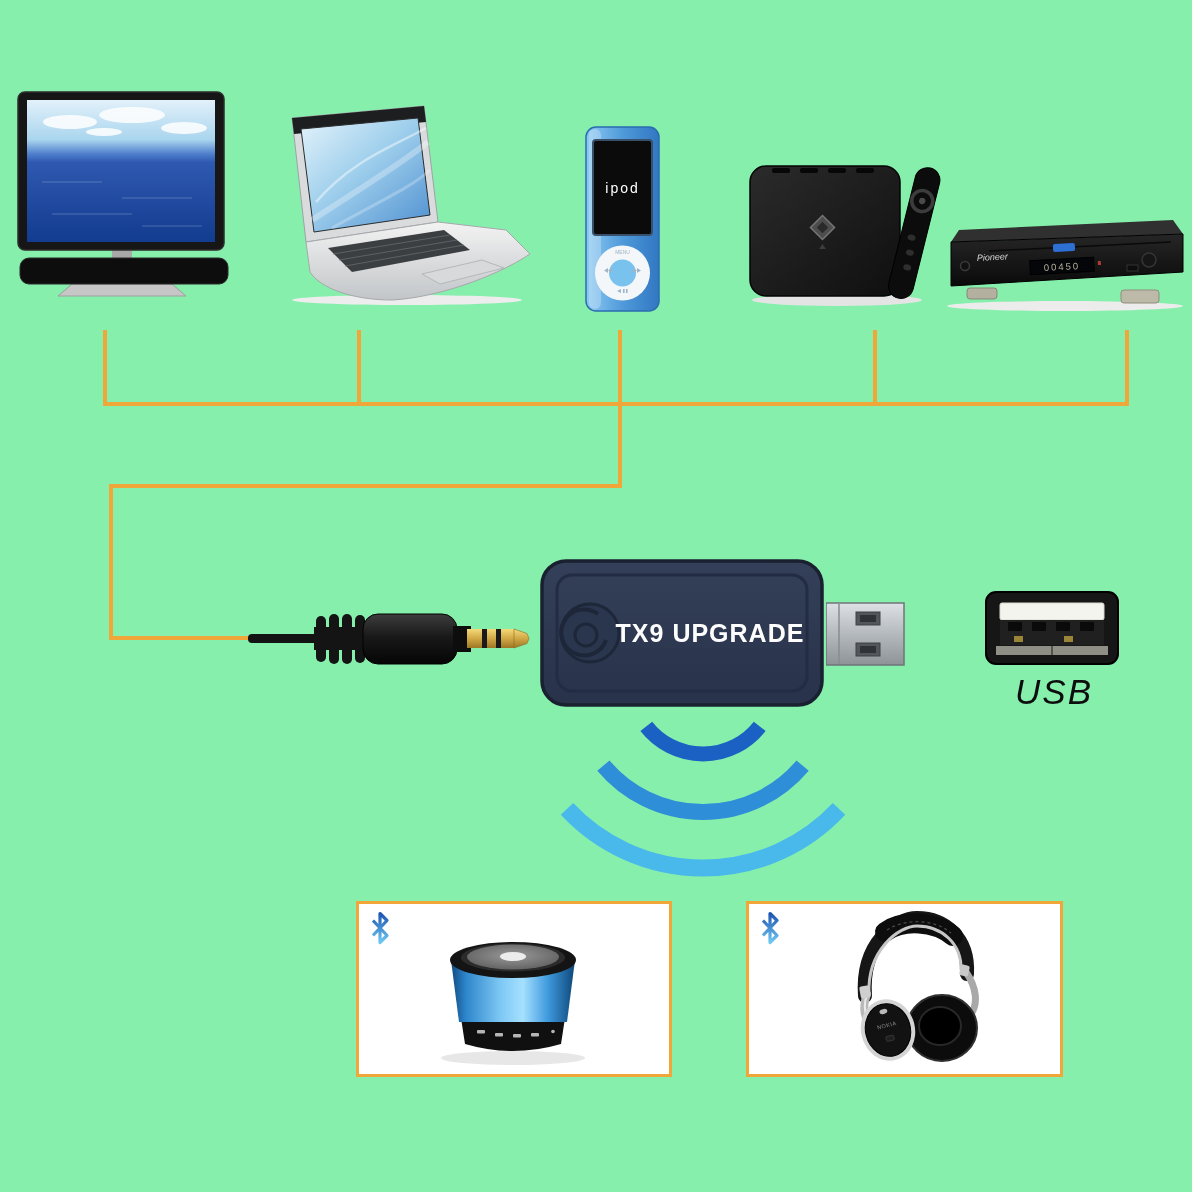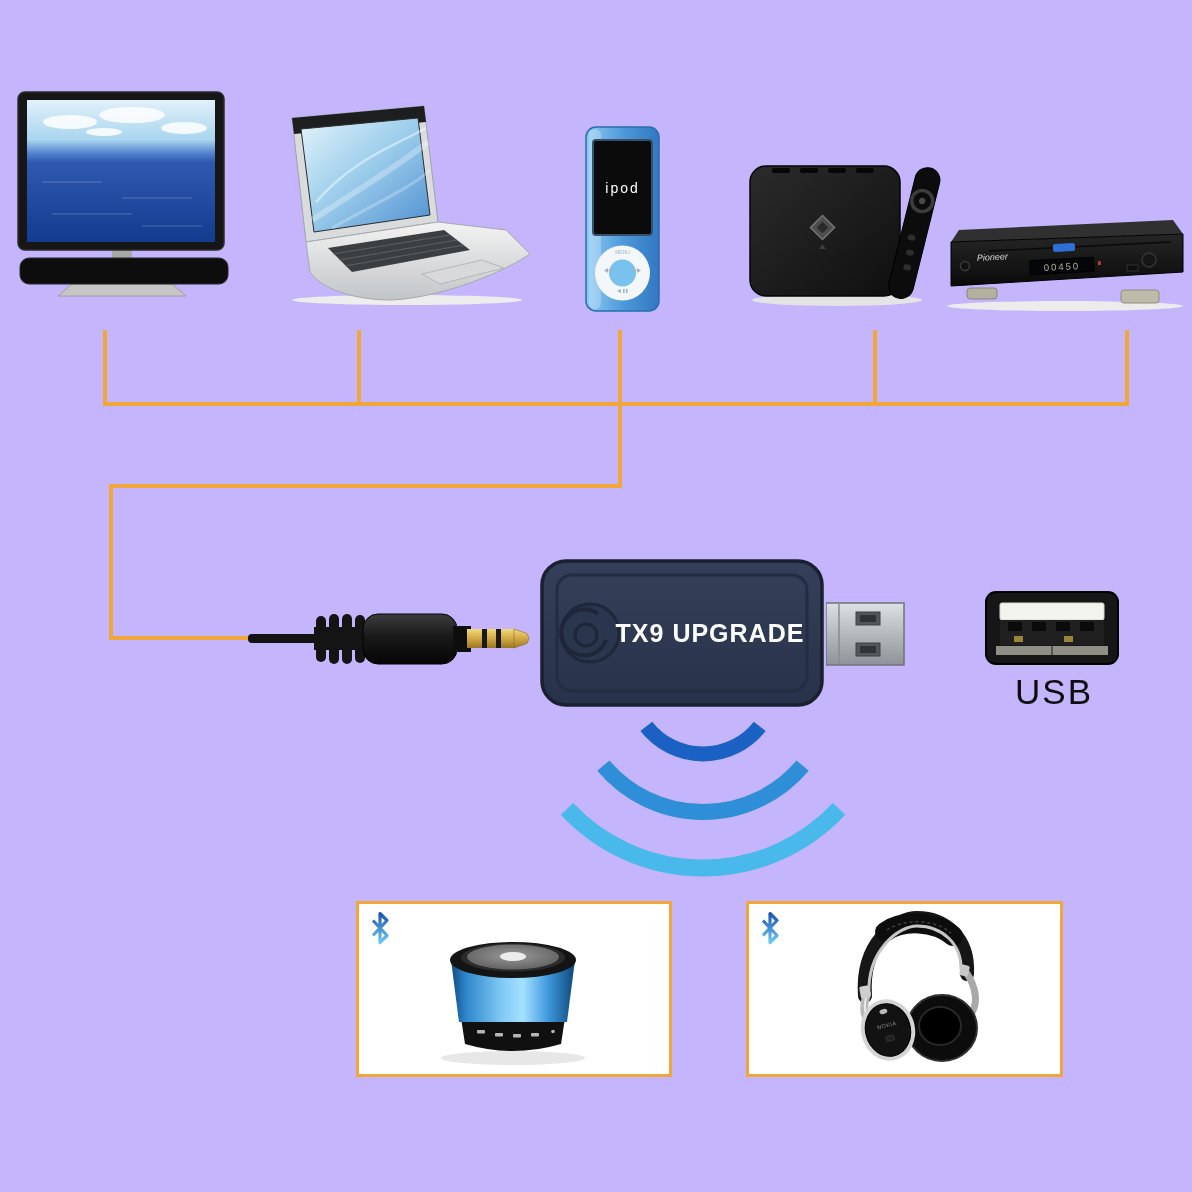--- a/index.html
+++ b/index.html
@@ -1,23 +1,23 @@
 <!DOCTYPE html>
 <html style="--accent: #F1A63A; --bt-top: #1D55B2; --bt-bottom: #6FC9F3; --signal-strong: #1B61C4; --signal-mid: #2F8ED8; --signal-light: #49B8EB;"><head>
 <meta charset="utf-8">
 <style>
   html,body{margin:0;padding:0;background:#fff;}
-  .canvas{position:relative;width:1192px;height:1192px;background:#c4b5fd;overflow:hidden;
+  .canvas{position:relative;width:1192px;height:1192px;background:#86efac;overflow:hidden;
           font-family:"Liberation Sans",sans-serif;}
   .abs{position:absolute;}
   .oline{position:absolute;background:var(--accent,#F1A63A);}
   .bt-box{position:absolute;width:316px;height:176px;border:3px solid var(--accent,#F1A63A);
           box-sizing:border-box;background:#fff;}
   .usb-label{position:absolute;left:984px;top:674px;width:140px;text-align:center;
-             font-size:35px;letter-spacing:2px;color:#0d0d0d;line-height:1.05;}
+             font-size:35px;letter-spacing:2px;color:#0d0d0d;line-height:1.05;font-style:italic;}
   svg text{font-family:"Liberation Sans",sans-serif;}
 </style>
 </head>
 <body>
 
 <div class="canvas">
 
   <svg class="abs" style="left:12px;top:90px;" width="220" height="220" viewBox="0 0 220 220">
     <defs>
       <linearGradient id="seaG" x1="0" y1="0" x2="0" y2="1">

